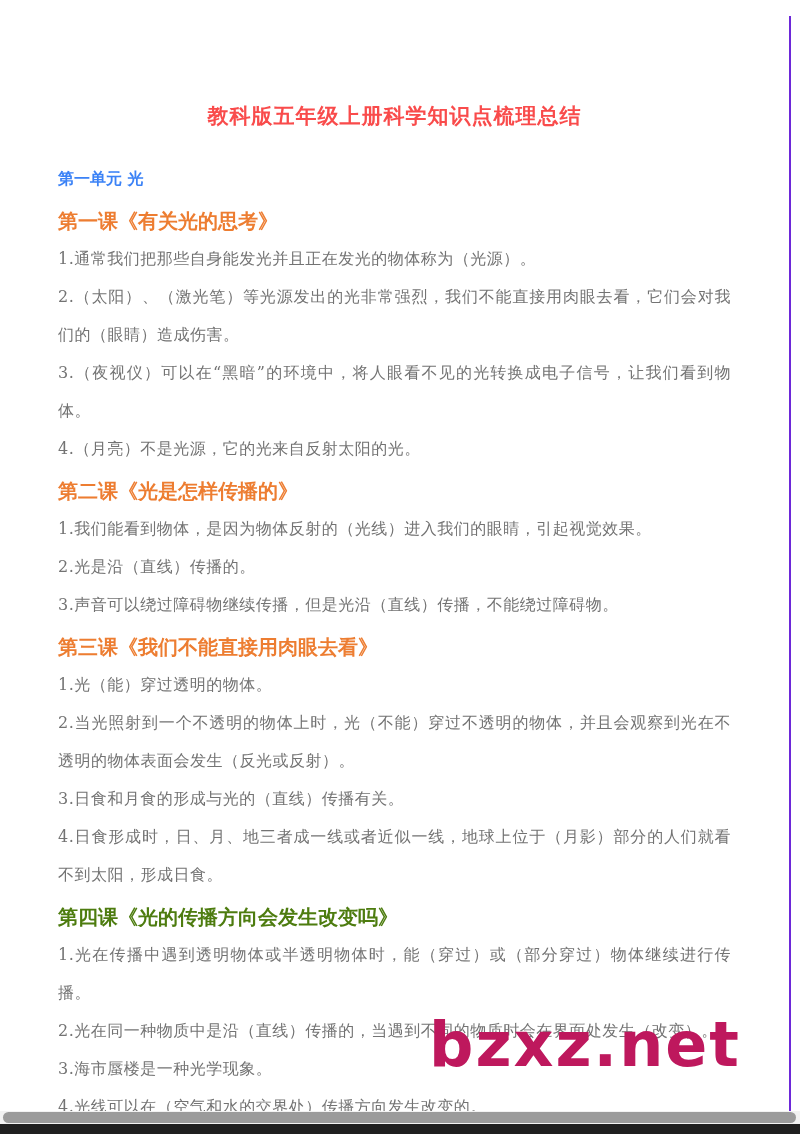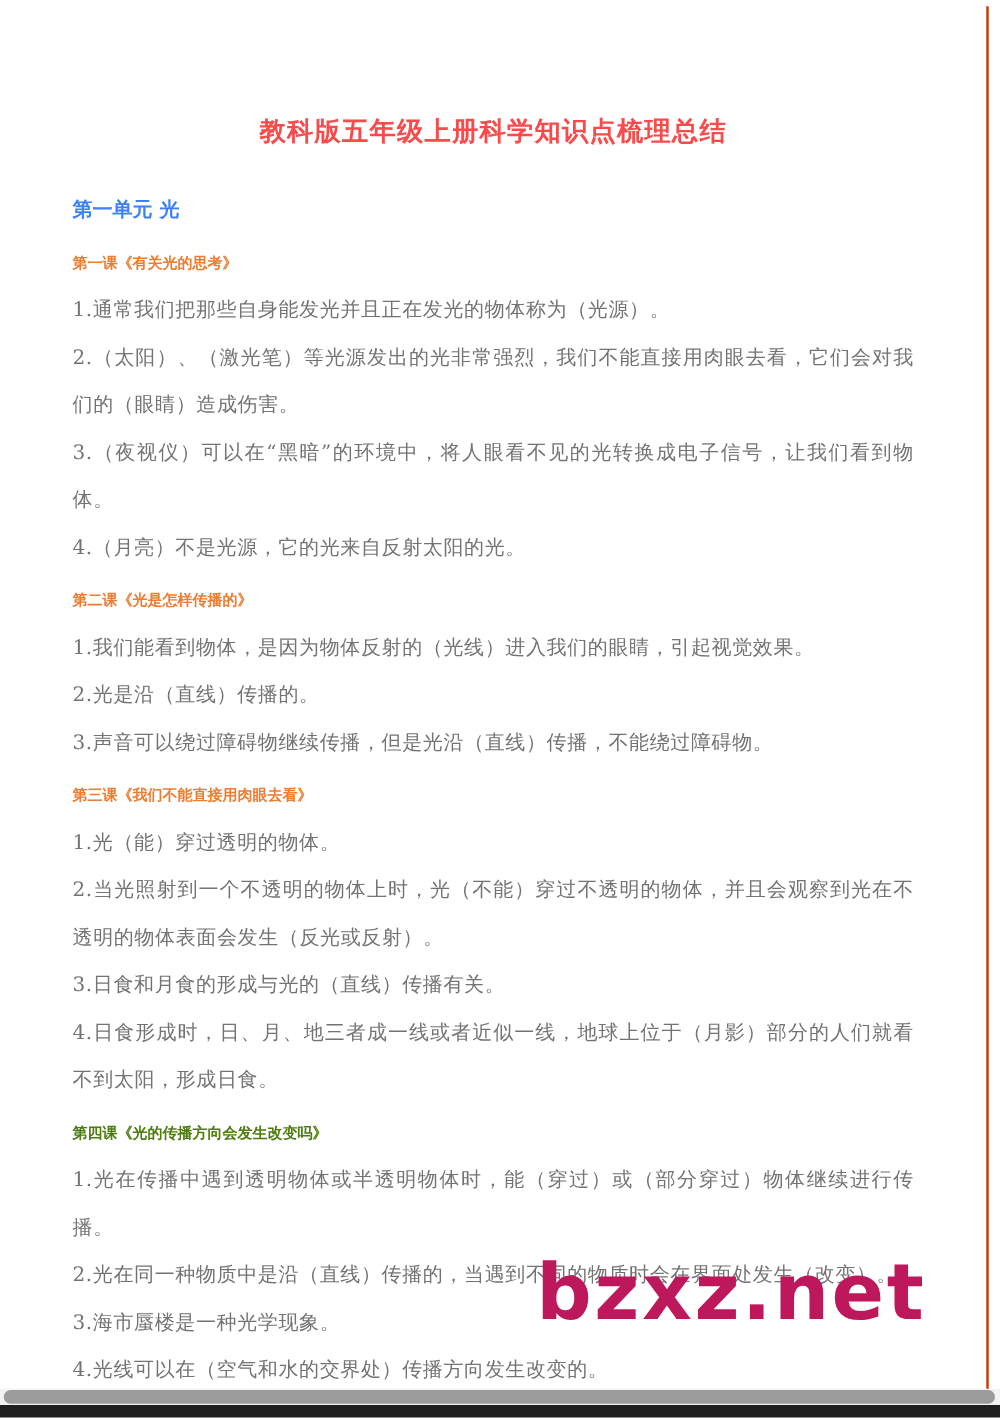--- a/index.html
+++ b/index.html
@@ -5,24 +5,24 @@
   html, body { margin: 0; padding: 0; }
   body {
     width: 800px; height: 1134px;
     background: #ffffff;
     font-family: "DejaVu Serif", "Liberation Serif", serif;
     position: relative; overflow: hidden;
   }
   .viewer { position: absolute; inset: 0; background: #ffffff; }
 
   .page {
-    position: absolute; left: 0; top: 5px;
+    position: absolute; left: 0; top: 16px;
     width: 789px; height: 1113px;
     background: #ffffff;
-    border-right: 2px solid #c2410c;
+    border-right: 2px solid #6d28d9;
     overflow: hidden;
   }
 
   .content {
     padding: 80px 58px 0 58px;
   }
 
   .doc-title {
     text-align: center;
     font-family: "DejaVu Sans", "Liberation Sans", sans-serif;
@@ -37,21 +37,21 @@
     font-family: "DejaVu Sans", "Liberation Sans", sans-serif;
     font-weight: bold;
     font-size: 16px;
     line-height: 38px;
     margin: 24px 0 0 0;
   }
 
   .lesson-heading {
     font-family: Liberation Serif, serif;
     font-weight: bold;
-    font-size: 12px;
+    font-size: 20px;
     line-height: 38px;
     margin: 4px 0 0 0;
   }
 
   .point {
     font-size: 16px;
     line-height: 38px;
     letter-spacing: 0.5px;
     color: #737373;
     margin: 0;

